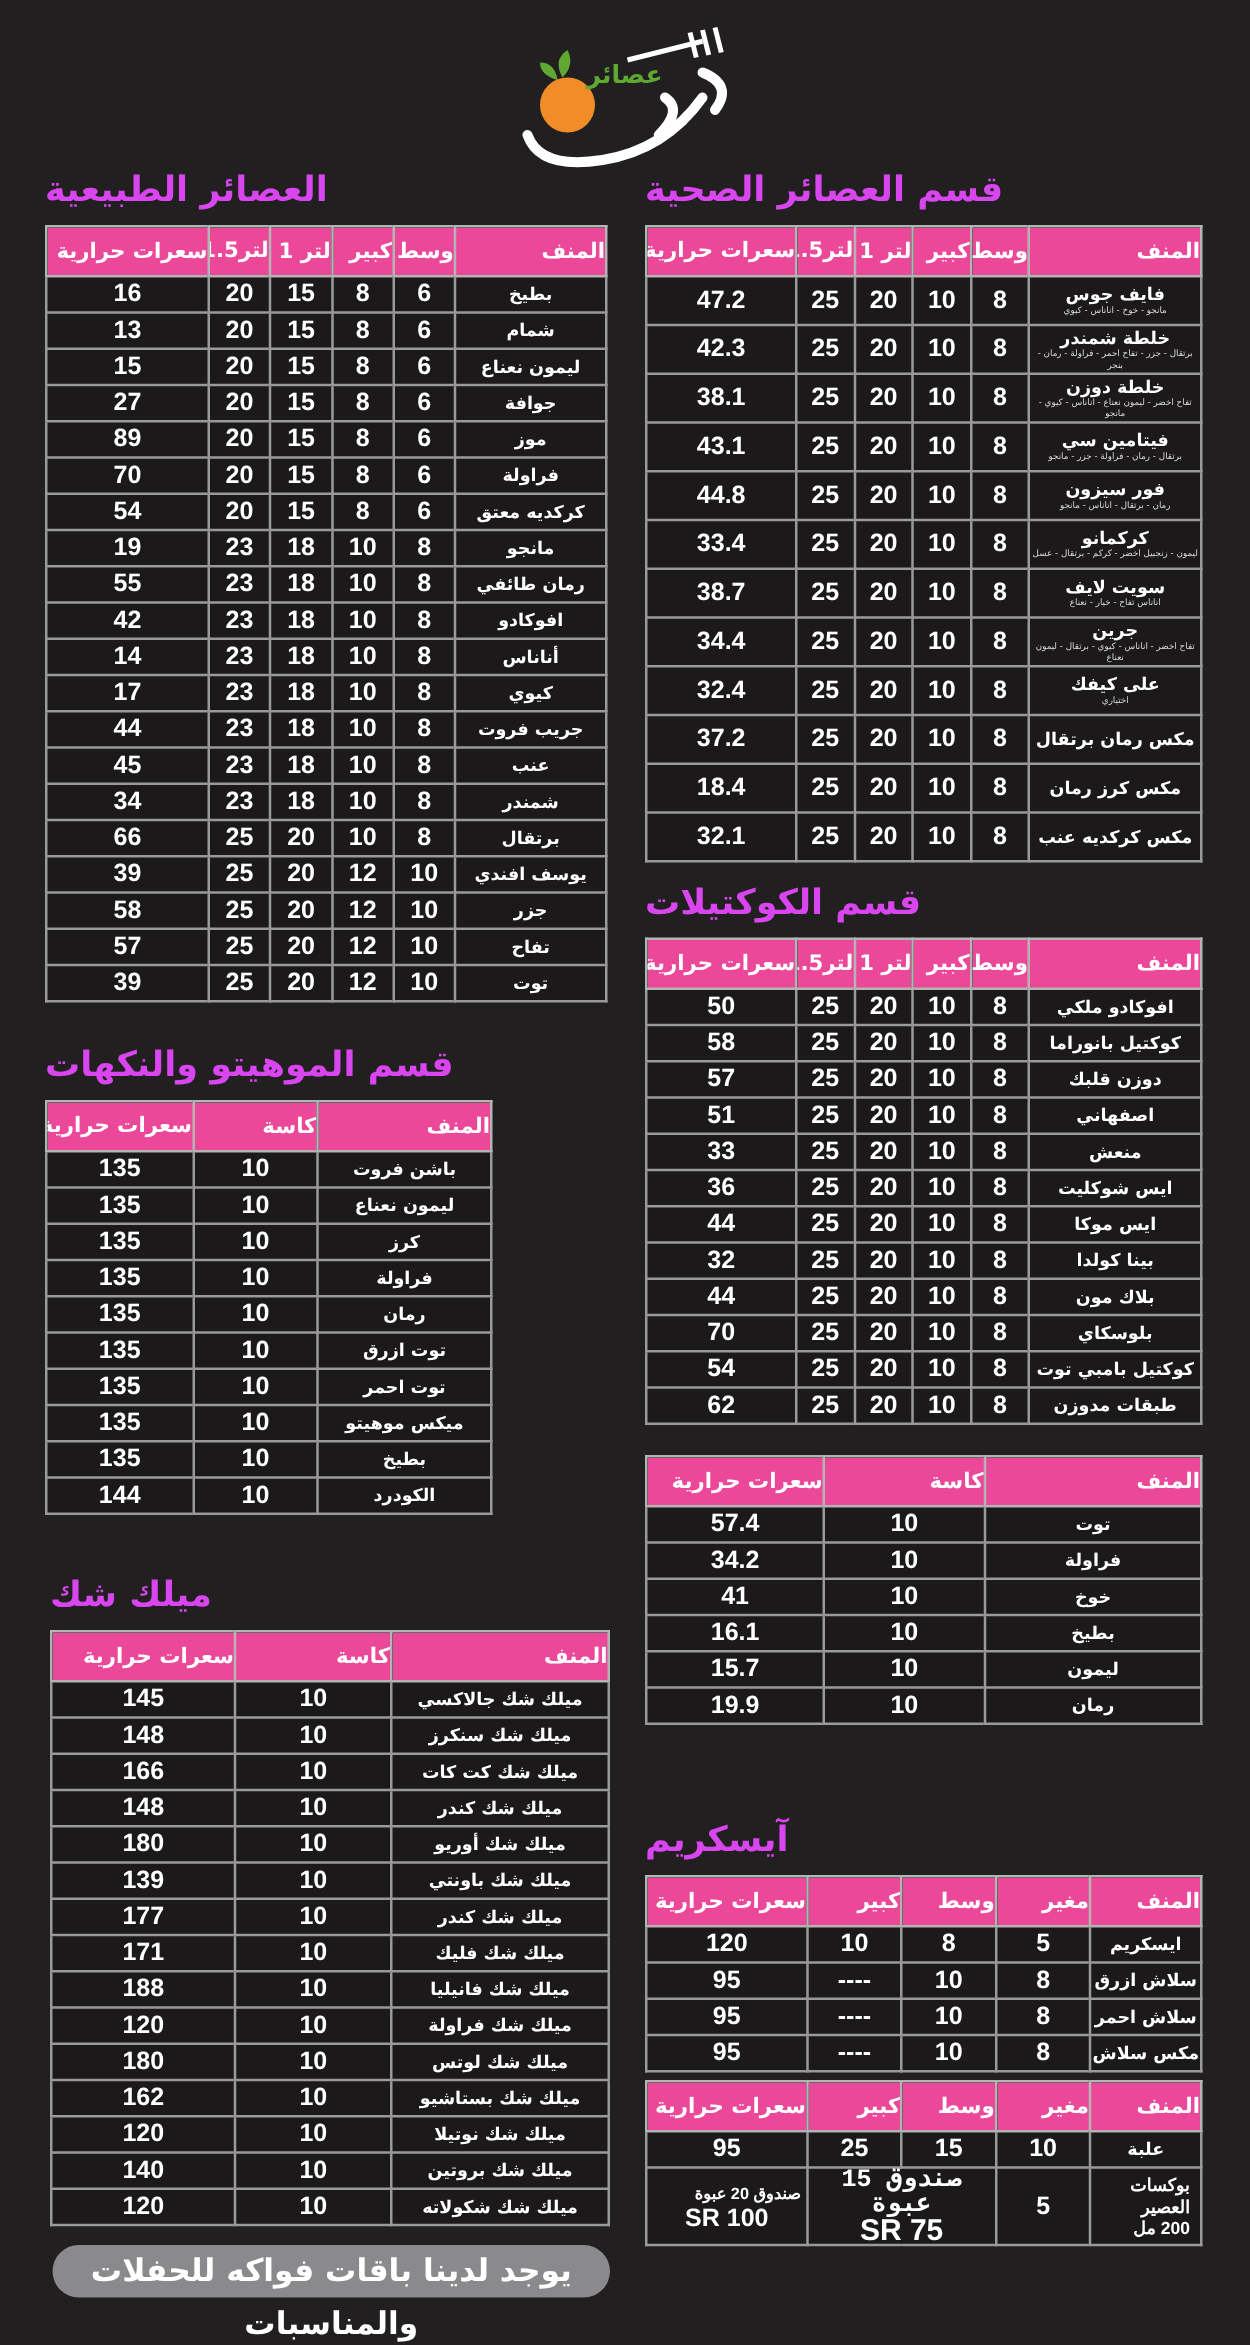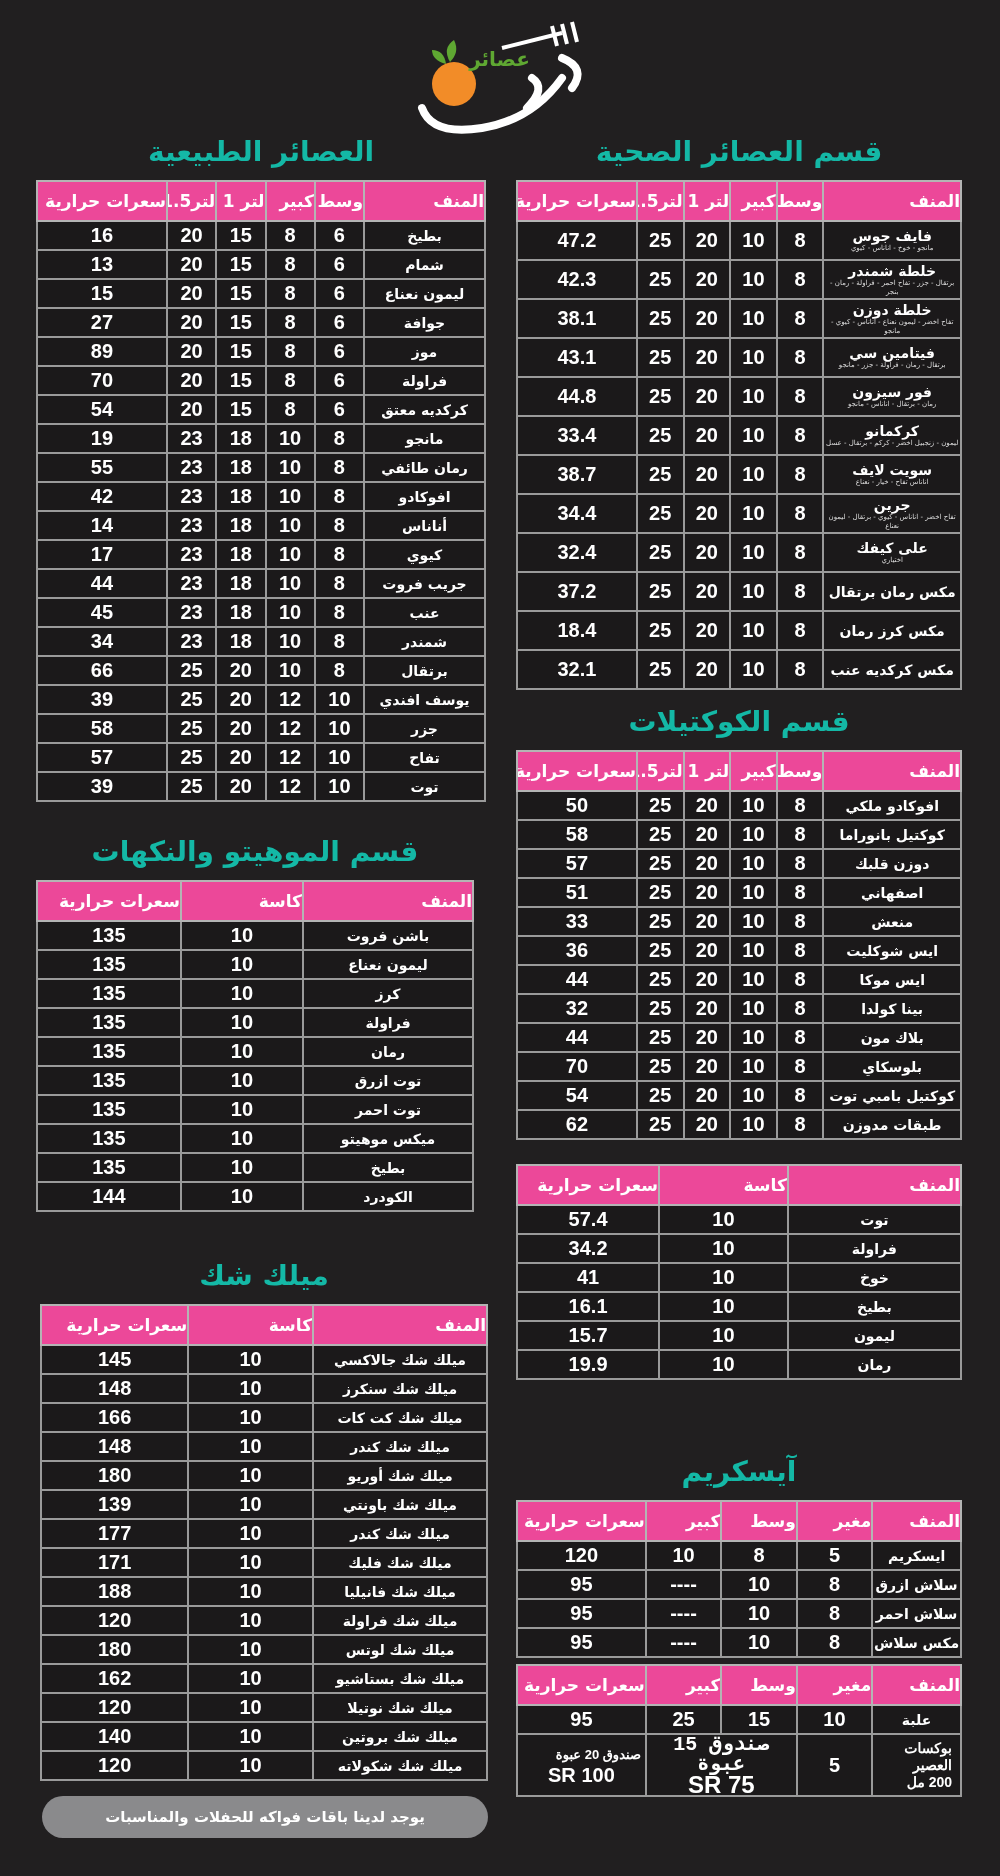--- a/index.html
+++ b/index.html
@@ -4,21 +4,21 @@
 <style>
   * { box-sizing: border-box; margin: 0; padding: 0; }
   html, body { width: 1000px; height: 1876px; background: #211f20; overflow: hidden; }
   body { font-family: "DejaVu Sans", sans-serif; color: #ffffff; position: relative; }
 
   .logo { position: absolute; left: 412px; top: 18px; width: 180px; height: 120px; }
   .logo svg { width: 100%; height: 100%; }
 
   .section { position: absolute; }
   .section-title {
-    text-align: center; font-weight: bold; color: #14b8a6;
+    text-align: left; font-weight: bold; color: #d946ef;
     font-size: 28px; line-height: 40px; height: 40px; margin-bottom: 8px;
   }
   table.menu { border-collapse: collapse; width: 100%; table-layout: fixed; }
   table.menu th {
     background: #ec4899; color: #ffffff; font-weight: bold;
     font-size: 17px; height: 40px; border: 2px solid #b4b4b4; text-align: right;
     white-space: nowrap; overflow: hidden;
   }
   table.menu td {
     border: 2px solid #9a9a9a; text-align: center; color: #ffffff;
@@ -27,21 +27,21 @@
   }
   table.menu td.name { font-size: 14px; font-family: "DejaVu Sans", sans-serif; text-align: center; }
   table.menu td.name .sub { display: block; font-size: 7px; font-weight: normal; color: #dddddd; line-height: 9px; }
   table.menu.health td { height: 39px; }
   table.menu td.multi { font-size: 15px; line-height: 20px; }
   table.menu td.box-name { font-size: 14px; line-height: 17px; text-align: right; padding-right: 8px; }
 
   .banner {
     position: absolute; left: 42px; top: 1796px; width: 446px; height: 42px;
     background: #8a8a8c; border-radius: 21px; text-align: center;
-    font-weight: bold; font-size: 15px; line-height: 42px; color: #ffffff;
+    font-weight: bold; font-size: 25px; line-height: 42px; color: #ffffff;
   }
 </style>
 </head>
 <body>
 
 <div class="logo">
   <svg viewBox="0 0 180 120">
     <path d="M38 44 Q30 30 42 22 Q48 34 38 44 Z" fill="#5fa832"></path>
     <path d="M34 46 Q20 42 20 32 Q32 32 34 46 Z" fill="#5fa832"></path>
     <circle cx="42" cy="66" r="22" fill="#f28c28"></circle>
@@ -475,21 +475,21 @@
           <td>8</td>
           <td>10</td>
           <td>20</td>
           <td>25</td>
           <td>62</td>
         </tr>
       </tbody>
   </table>
 </div>
 
-<div class="section" style="left:36px; top:832px; width:438px;">
+<div class="section" style="left:36px; top:832px; width:358px;">
   <div class="section-title">قسم الموهيتو والنكهات</div>
   <table class="menu">
     <colgroup>
         <col style="width:39%">
         <col style="width:28%">
         <col style="width:33%">
       </colgroup>
     <thead>
         <tr>
       <th>المنف</th>

